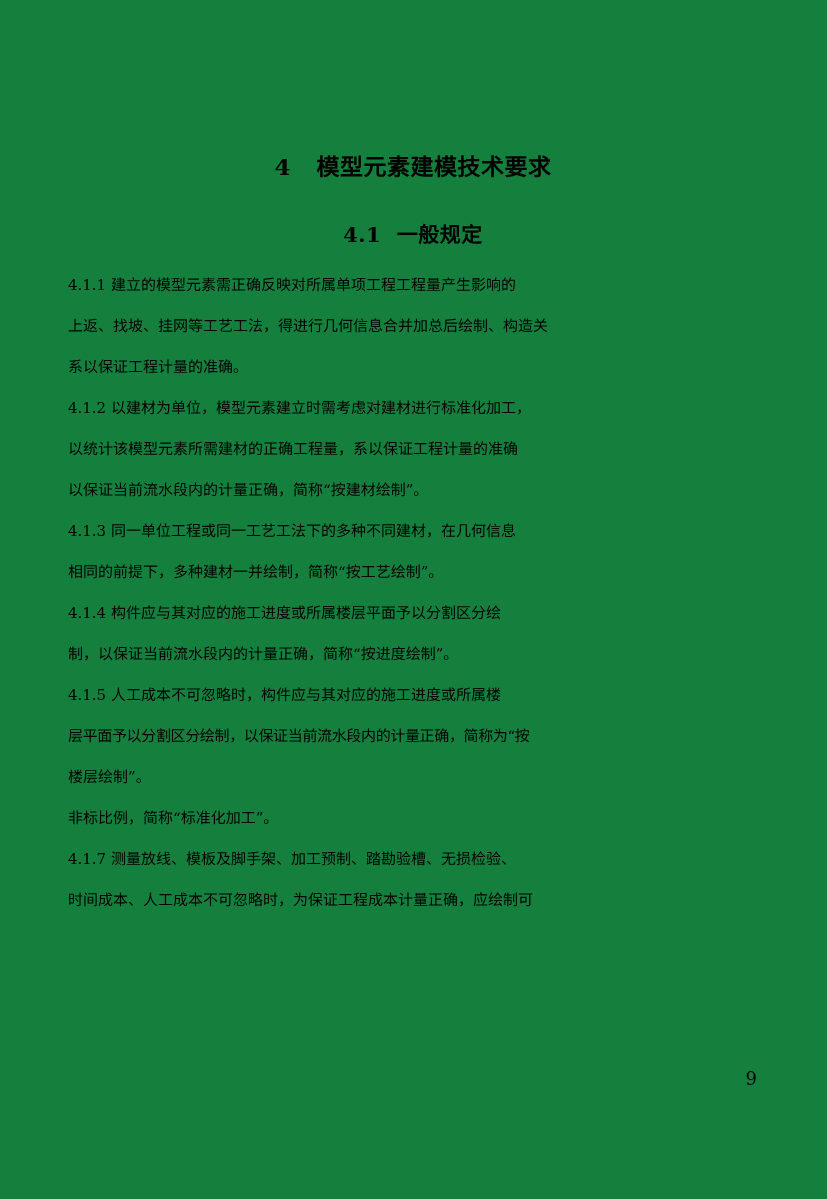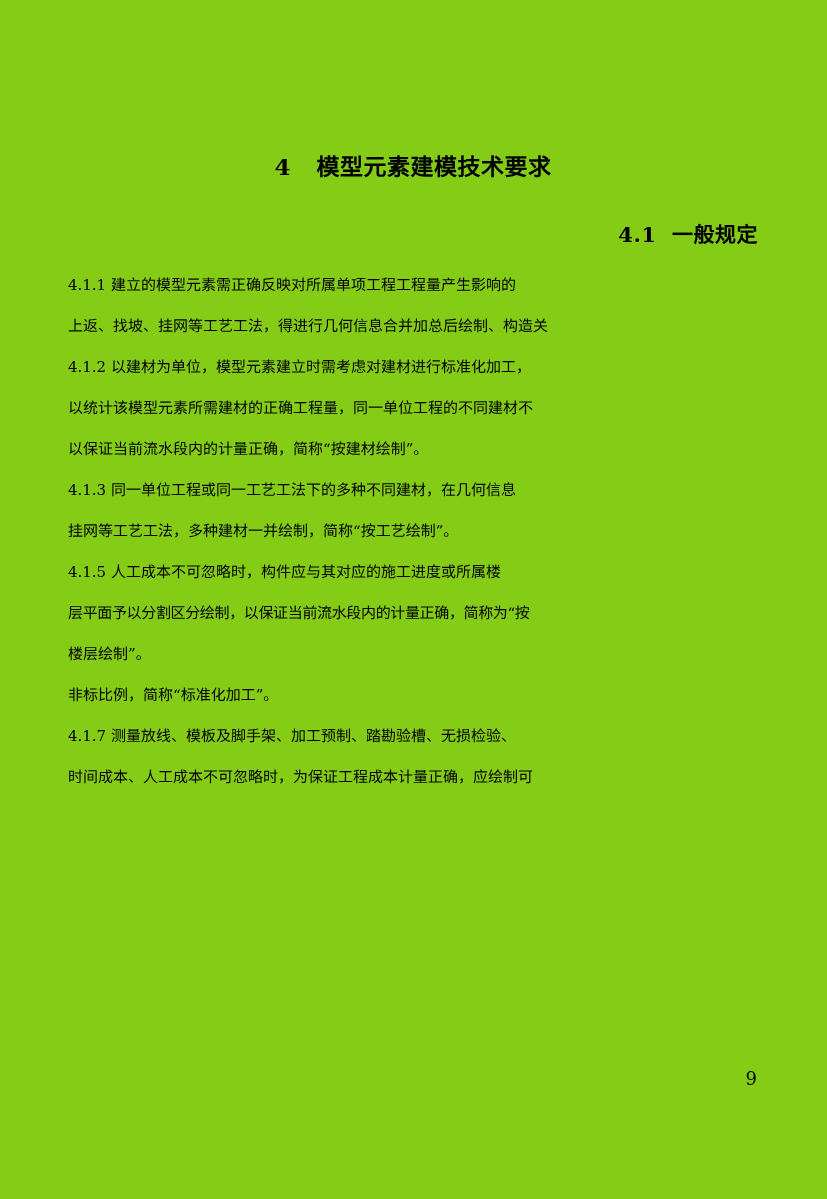--- a/index.html
+++ b/index.html
@@ -10,42 +10,42 @@
   }
   body {
     font-family: "DejaVu Serif", "Liberation Serif", serif;
     color: #000000;
   }
   .page {
     position: relative;
     width: 827px;
     height: 1199px;
     margin: 0 auto;
-    background: #84cc16;
+    background: #15803d;
     overflow: hidden;
     box-sizing: border-box;
   }
   .content {
     position: absolute;
     left: 68px;
     top: 0;
     width: 690px;
   }
   .h1 {
     text-align: center;
     font-weight: bold;
     font-size: 23px;
     line-height: 30px;
     letter-spacing: 0.5px;
     margin: 0;
     padding-top: 152px;
     white-space: pre;
   }
   .h2 {
-    text-align: right;
+    text-align: center;
     font-weight: bold;
     font-size: 21px;
     line-height: 28px;
     letter-spacing: 0.5px;
     margin: 0;
     padding-top: 39px;
     white-space: pre;
   }
   .para {
     font-size: 15px;
@@ -81,28 +81,31 @@
 
 <div class="page">
   <div class="content">
 
     <h1 class="h1">4   模型元素建模技术要求</h1>
 
     <h2 class="h2">4.1  一般规定</h2>
 
     <p class="para first">4.1.1    建立的模型元素需正确反映对所属单项工程工程量产生影响的</p>
     <p class="para">上返、找坡、挂网等工艺工法，得进行几何信息合并加总后绘制、构造关</p>
+    <p class="para">系以保证工程计量的准确。</p>
 
     <p class="para">4.1.2    以建材为单位，模型元素建立时需考虑对建材进行标准化加工，</p>
-    <p class="para">以统计该模型元素所需建材的正确工程量，同一单位工程的不同建材不</p>
+    <p class="para">以统计该模型元素所需建材的正确工程量，系以保证工程计量的准确</p>
     <p class="para">以保证当前流水段内的计量正确，简称“按建材绘制”。</p>
 
     <p class="para">4.1.3    同一单位工程或同一工艺工法下的多种不同建材，在几何信息</p>
-    <p class="para">挂网等工艺工法，多种建材一并绘制，简称“按工艺绘制”。</p>
+    <p class="para">相同的前提下，多种建材一并绘制，简称“按工艺绘制”。</p>
 
+    <p class="para">4.1.4    构件应与其对应的施工进度或所属楼层平面予以分割区分绘</p>
+    <p class="para">制，以保证当前流水段内的计量正确，简称“按进度绘制”。</p>
 
     <p class="para">4.1.5    人工成本不可忽略时，构件应与其对应的施工进度或所属楼</p>
     <p class="para tight">层平面予以分割区分绘制，以保证当前流水段内的计量正确，简称为“按</p>
     <p class="para">楼层绘制”。</p>
 
     <p class="para">非标比例，简称“标准化加工”。</p>
 
     <p class="para">4.1.7    测量放线、模板及脚手架、加工预制、踏勘验槽、无损检验、</p>
     <p class="para">时间成本、人工成本不可忽略时，为保证工程成本计量正确，应绘制可</p>
 

